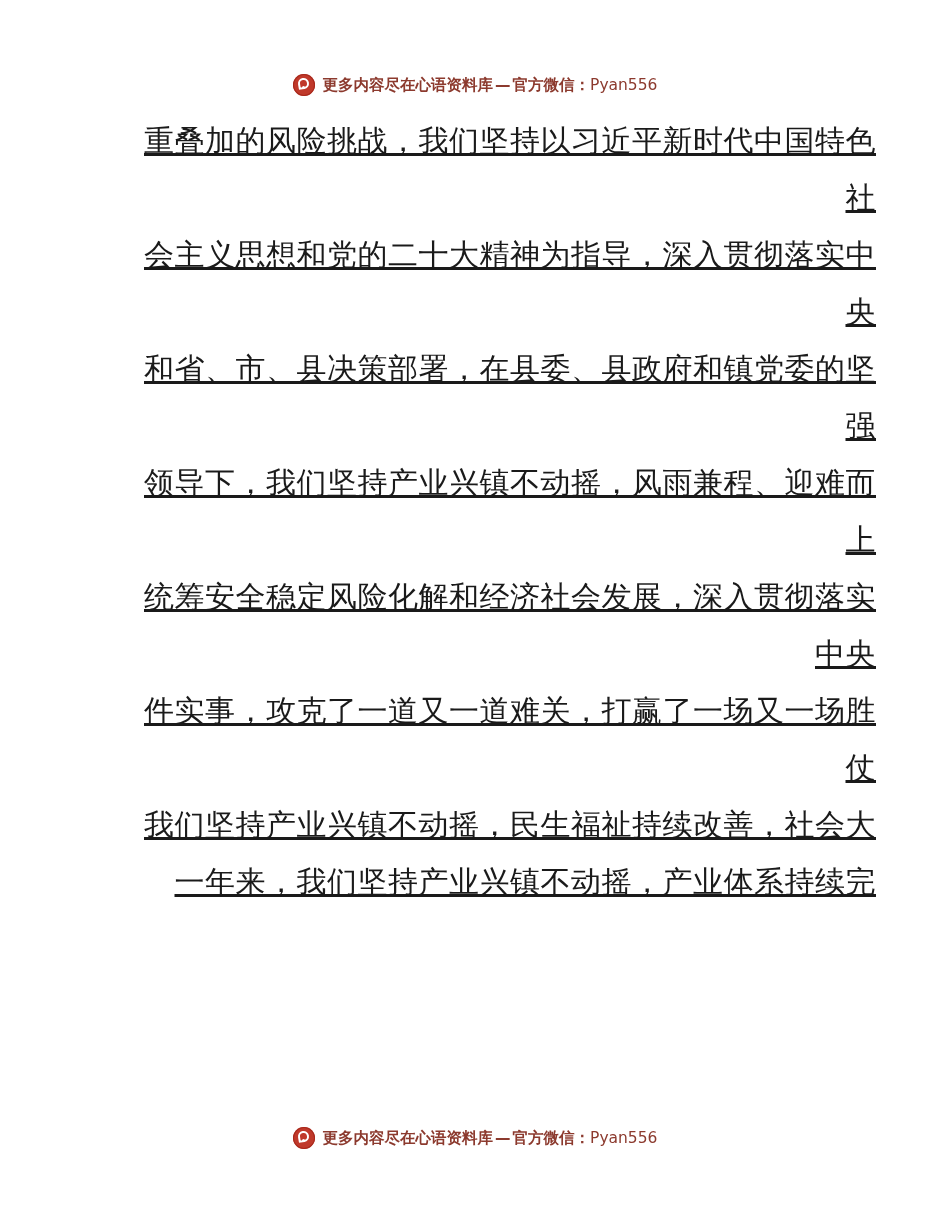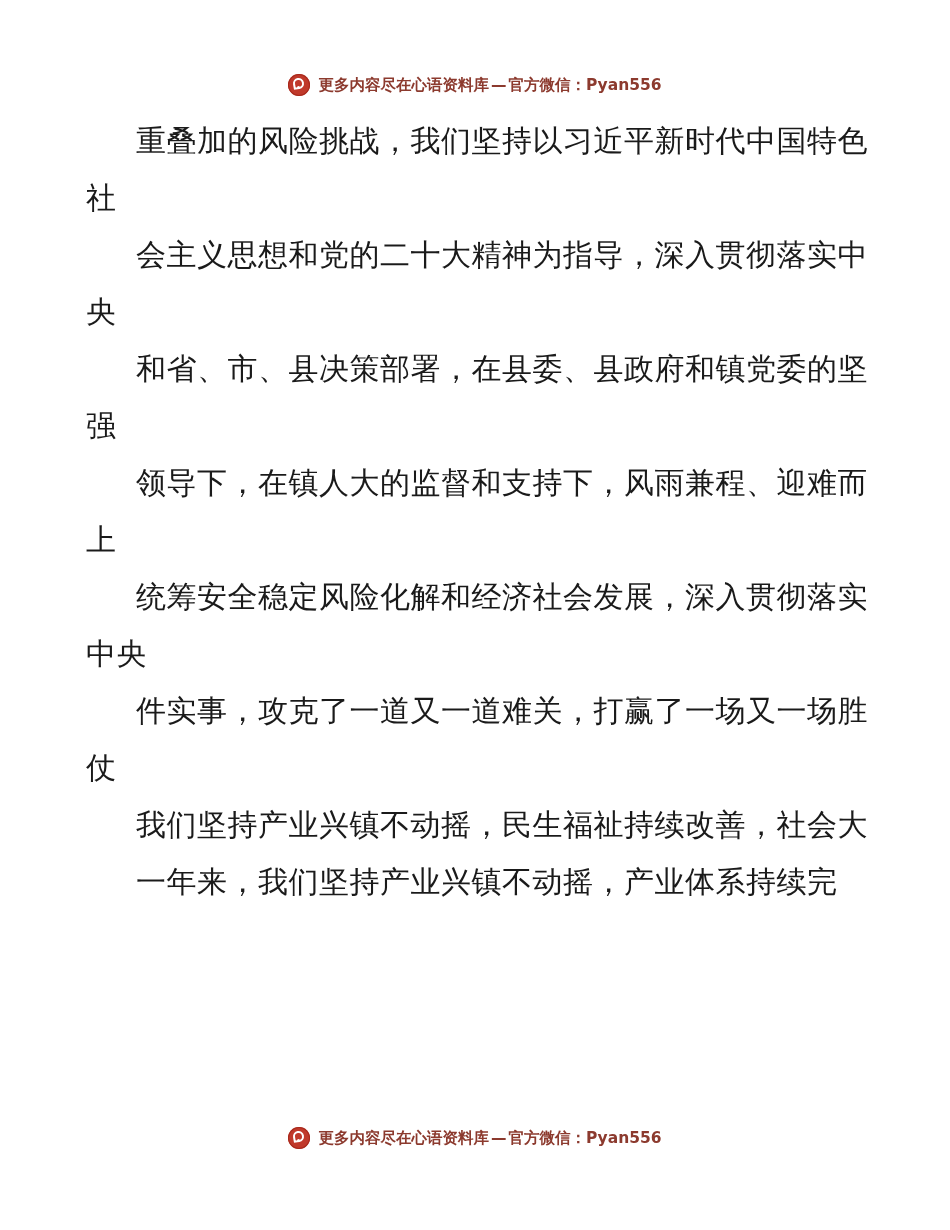--- a/index.html
+++ b/index.html
@@ -73,60 +73,61 @@
   }
   .banner-text {
     font-family: "DejaVu Sans", sans-serif;
     font-size: 15.5px;
     font-weight: bold;
     color: #8c3a2e;
     letter-spacing: 0px;
     white-space: nowrap;
   }
   .banner-text .wechat {
-    font-weight: bold;
+    font-weight: normal;
   }
   .banner-text .sep {
     padding: 0 2px;
   }
 
   
   .doc-body {
     position: absolute;
     top: 112px;
     left: 86px;
     width: 790px;
   }
   .para {
     font-size: 30px;
     line-height: 57px;
     color: #1a1a1a;
     text-indent: 50px;
     letter-spacing: 0.5px;
     margin: 0;
     font-family: "DejaVu Serif", serif;
-    text-align: left;
+    text-align: right;
     word-break: break-all;
+    text-decoration: underline;
   }
 </style>
 </head>
 <body>
 
 <div class="page">
 
   <div class="banner banner-top">
     <span class="banner-logo"></span>
     <span class="banner-text"><span>更多内容尽在心语资料库</span><span class="sep">—</span><span>官方微信：</span><span class="wechat">Pyan556</span></span>
   </div>
 
   <div class="doc-body">
     <p class="para">重叠加的风险挑战，我们坚持以习近平新时代中国特色社</p>
     <p class="para">会主义思想和党的二十大精神为指导，深入贯彻落实中央</p>
     <p class="para">和省、市、县决策部署，在县委、县政府和镇党委的坚强</p>
-    <p class="para">领导下，在镇人大的监督和支持下，风雨兼程、迎难而上</p>
+    <p class="para">领导下，我们坚持产业兴镇不动摇，风雨兼程、迎难而上</p>
     <p class="para">统筹安全稳定风险化解和经济社会发展，深入贯彻落实中央</p>
     <p class="para">件实事，攻克了一道又一道难关，打赢了一场又一场胜仗</p>
     <p class="para">我们坚持产业兴镇不动摇，民生福祉持续改善，社会大</p>
     <p class="para">一年来，我们坚持产业兴镇不动摇，产业体系持续完</p>
   </div>
 
   <div class="banner banner-bottom">
     <span class="banner-logo"></span>
     <span class="banner-text"><span>更多内容尽在心语资料库</span><span class="sep">—</span><span>官方微信：</span><span class="wechat">Pyan556</span></span>
   </div>

